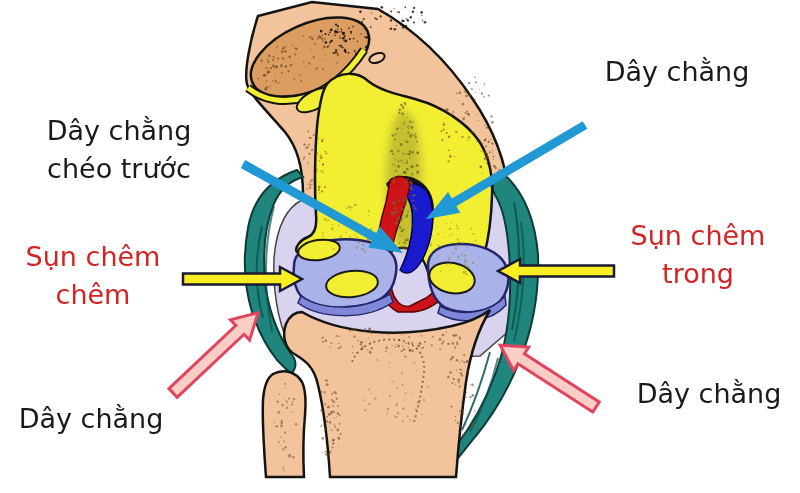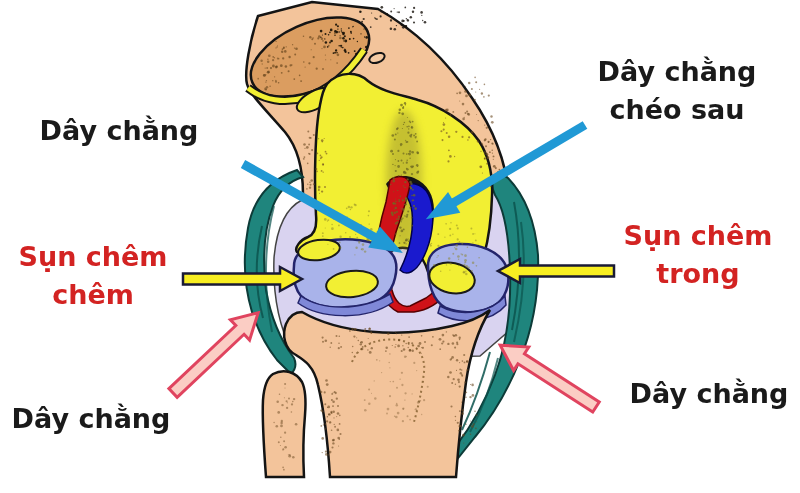--- a/index.html
+++ b/index.html
@@ -1,20 +1,20 @@
 <!DOCTYPE html>
 <html><head>
 <meta charset="utf-8">
 <style>
   html,body{margin:0;padding:0;background:#fff;}
   #stage{position:relative;width:800px;height:493px;background:#ffffff;overflow:hidden;
          font-family:"DejaVu Sans",sans-serif;}
   #art{position:absolute;left:0;top:0;width:800px;height:493px;}
   .label{position:absolute;transform:translateX(-50%);text-align:center;
-         font-weight:bold;font-size:27px;line-height:1.40;white-space:nowrap;}
+         font-weight:normal;font-size:27px;line-height:1.40;white-space:nowrap;}
   .lbl-dark{color:#1a1a1a;}
   .lbl-red{color:#d32322;}
 </style>
 </head>
 <body>
 
 <div id="stage">
 
 <svg id="art" viewBox="0 0 800 493">
   <defs>
@@ -969,24 +969,24 @@
   <g transform="translate(173,393) rotate(-43.3)">
     <path d="M0,-6 L92,-6 L92,-14 L117,0 L92,14 L92,6 L0,6 Z" stroke="#e0445f" stroke-width="3" fill="#fbcdc4"></path>
   </g>
   <g transform="translate(596,407) rotate(-147.2)">
     <path d="M0,-6 L89,-6 L89,-14 L114,0 L89,14 L89,6 L0,6 Z" stroke="#e0445f" stroke-width="3" fill="#fbcdc4"></path>
   </g>
 </svg>
 
 <div class="label lbl-dark" style="left:119px;top:112px">
   <span>Dây chằng</span><br>
+  <span>chéo trước</span>
 </div>
 <div class="label lbl-dark" style="left:677px;top:53px">
   <span>Dây chằng</span><br>
-  <span>chéo sau</span>
 </div>
 <div class="label lbl-red" style="left:93px;top:238px">
   <span>Sụn chêm</span><br>
   <span>chêm</span>
 </div>
 <div class="label lbl-red" style="left:698px;top:217px">
   <span>Sụn chêm</span><br>
   <span>trong</span>
 </div>
 <div class="label lbl-dark" style="left:91px;top:400px">

